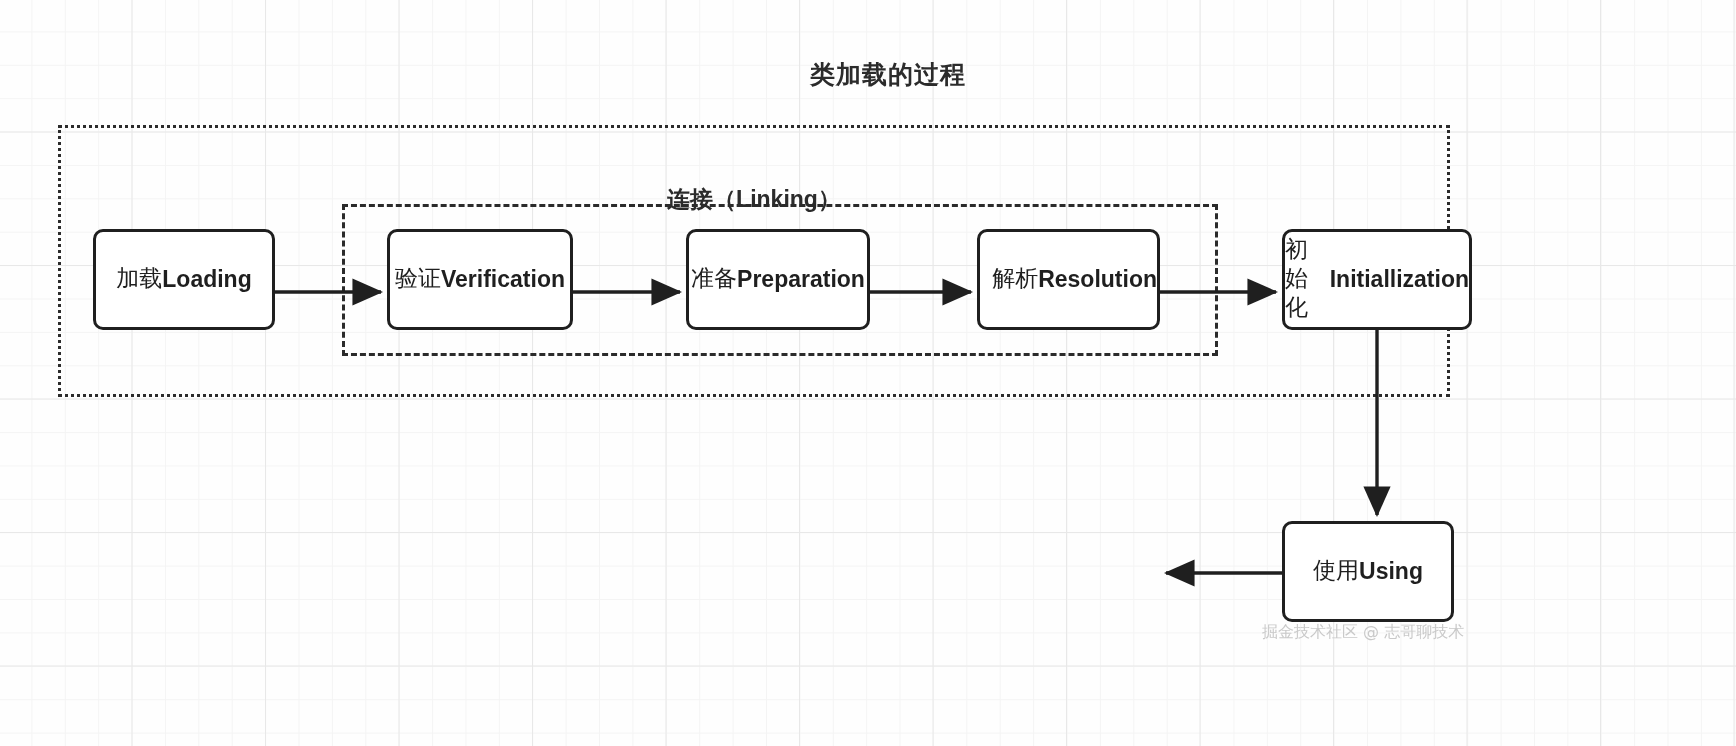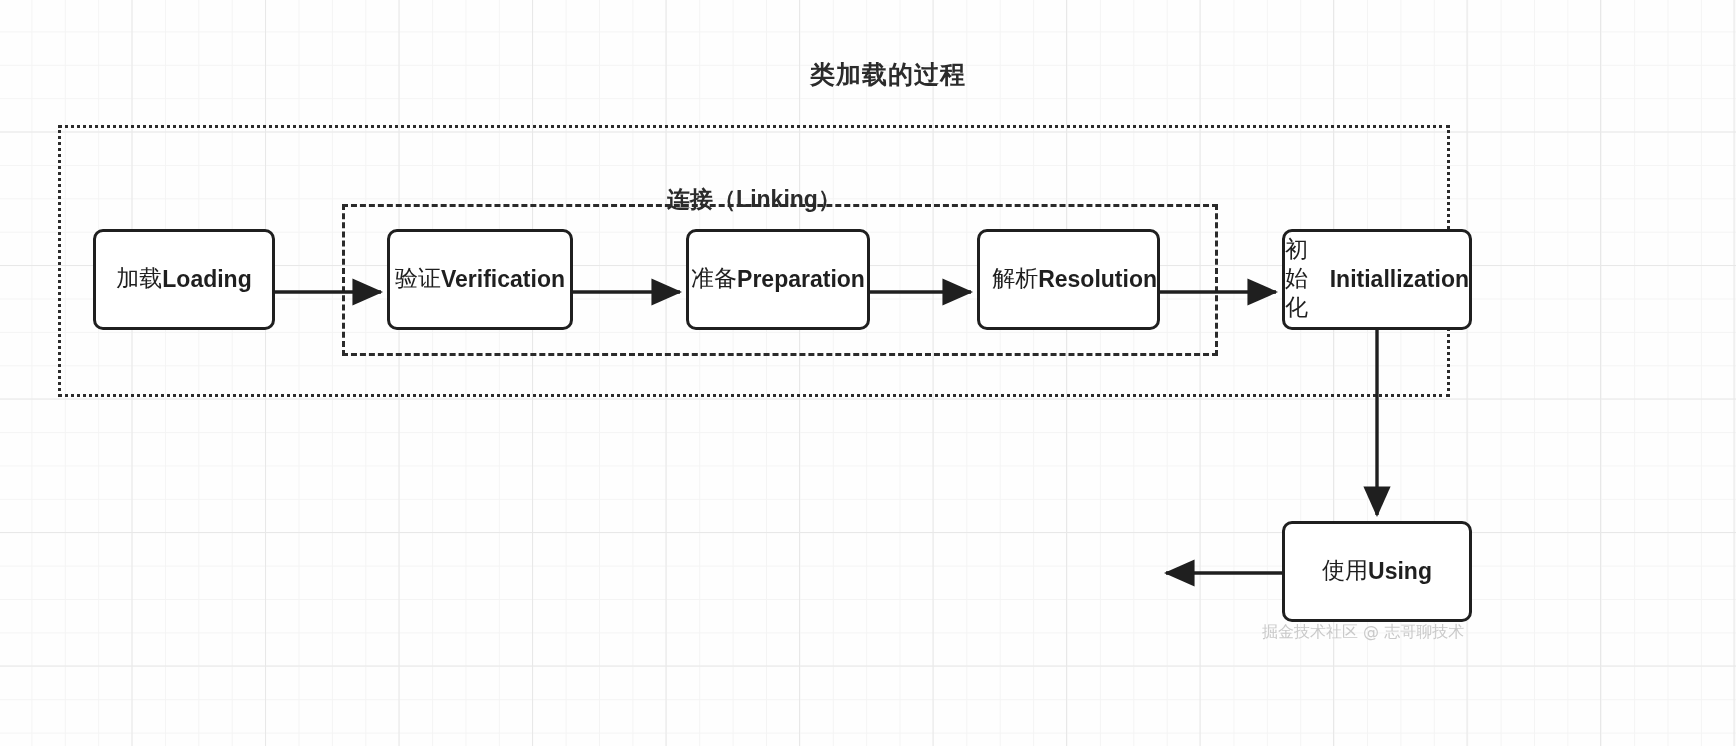--- a/index.html
+++ b/index.html
@@ -99,21 +99,21 @@
     font-size: 23px;
     font-weight: bold;
     line-height: 1.25;
   }
 
   #node-loading        { left: 93px;   top: 229px; width: 182px; height: 101px; }
   #node-verification   { left: 387px;  top: 229px; width: 186px; height: 101px; }
   #node-preparation    { left: 686px;  top: 229px; width: 184px; height: 101px; }
   #node-resolution     { left: 977px;  top: 229px; width: 183px; height: 101px; justify-content: flex-end; }
   #node-initialization { left: 1282px; top: 229px; width: 190px; height: 101px; }
-  #node-using          { left: 1282px; top: 521px; width: 190px; height: 101px; }
+  #node-using          { left: 1282px; top: 521px; width: 172px; height: 101px; }
   #node-unloading      { left: 977px;  top: 521px; width: 183px; height: 101px; }
 
   
   #connectors {
     position: absolute;
     left: 0;
     top: 0;
     width: 1736px;
     height: 746px;
     pointer-events: none;

